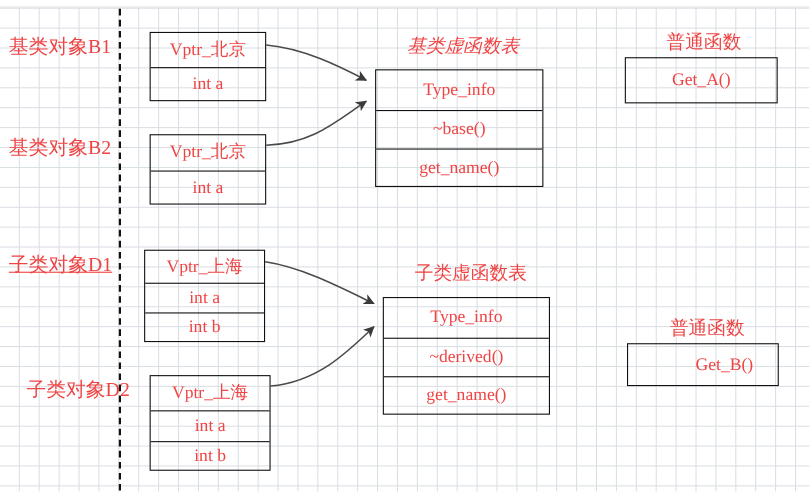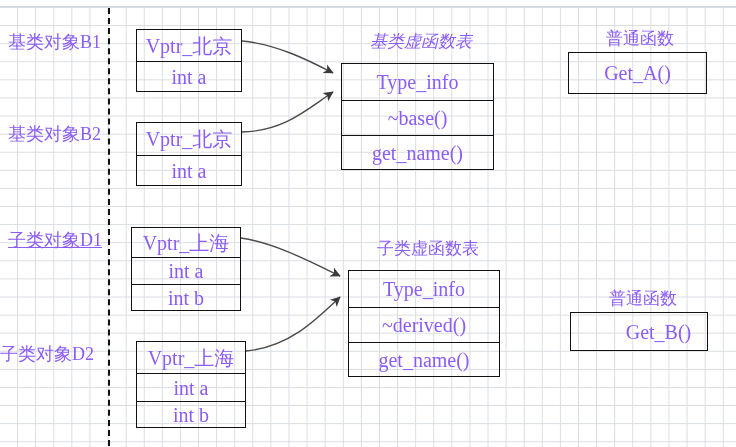--- a/index.html
+++ b/index.html
@@ -8,21 +8,21 @@
     padding: 0;
     background: #ffffff;
   }
   #canvas {
     position: relative;
     width: 736px;
     height: 447px;
     background: #ffffff;
     overflow: hidden;
     font-family: "Liberation Serif", "DejaVu Serif", serif;
-    color: #8b5cf6;
+    color: #ef4444;
   }
   
   #grid {
     position: absolute;
     left: 0;
     top: 7px;
     width: 736px;
     height: 440px;
     background-color: #ffffff;
     background-image:
@@ -54,21 +54,21 @@
     box-sizing: border-box;
     border: 1.4px solid #111111;
     background: transparent;
   }
   .row {
     box-sizing: border-box;
     width: 100%;
     display: flex;
     align-items: center;
     justify-content: center;
-    font-size: 20px;
+    font-size: 16px;
     line-height: 1;
     white-space: nowrap;
   }
   .row + .row {
     border-top: 1.4px solid #111111;
   }
   .side-label {
     position: absolute;
     font-size: 18px;
     line-height: 1;
@@ -95,21 +95,21 @@
 
 <div id="canvas">
 
   <div id="grid-top-rule"></div>
   <div id="grid"></div>
   <div id="divider"></div>
 
   <div class="side-label" style="left:8px; top:33px;">基类对象B1</div>
   <div class="side-label" style="left:8px; top:125px;">基类对象B2</div>
   <div class="side-label" style="left:8px; top:231px;text-decoration:underline;">子类对象D1</div>
-  <div class="side-label" style="left:0; top:345px;">子类对象D2</div>
+  <div class="side-label" style="left:24px; top:345px;">子类对象D2</div>
 
   <div class="obj-box" style="left:136px; top:29px; width:106px; height:63px;">
     <div class="row" style="height:31px;">Vptr_北京</div>
     <div class="row" style="height:30px;">int a</div>
   </div>
 
   <div class="obj-box" style="left:136px; top:122px; width:106px; height:64px;">
     <div class="row" style="height:32px;">Vptr_北京</div>
     <div class="row" style="height:30px;">int a</div>
   </div>

